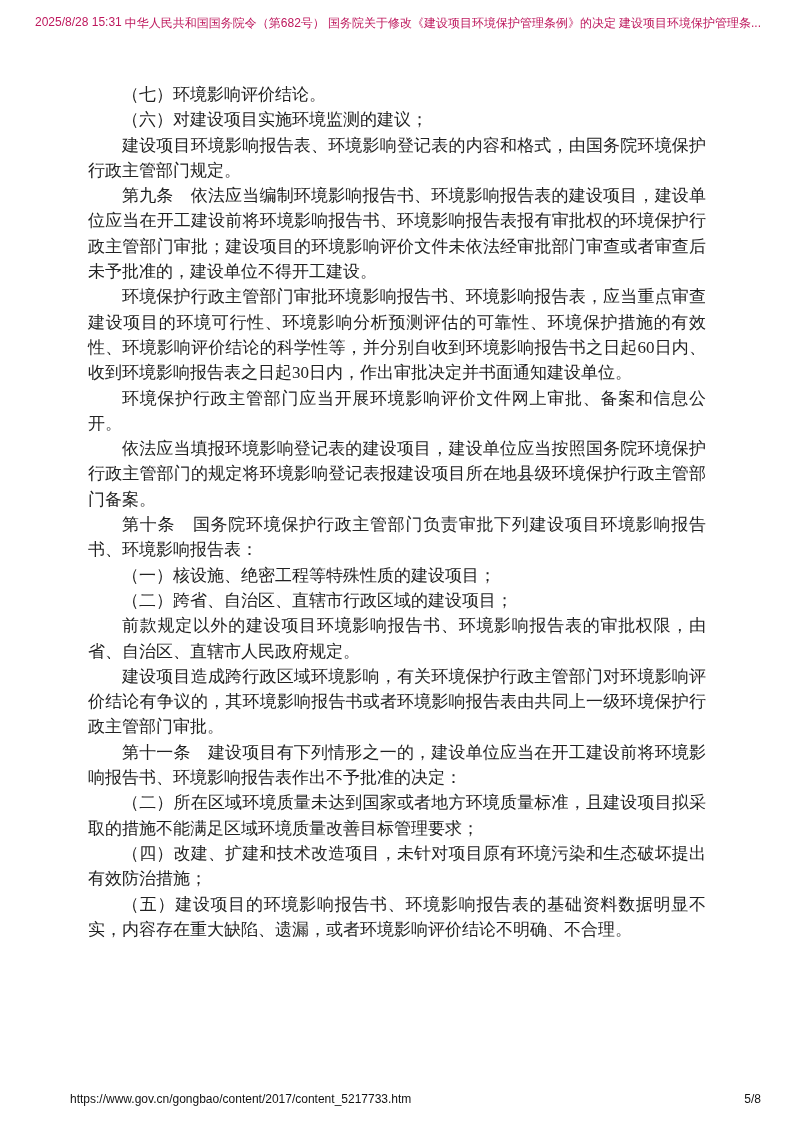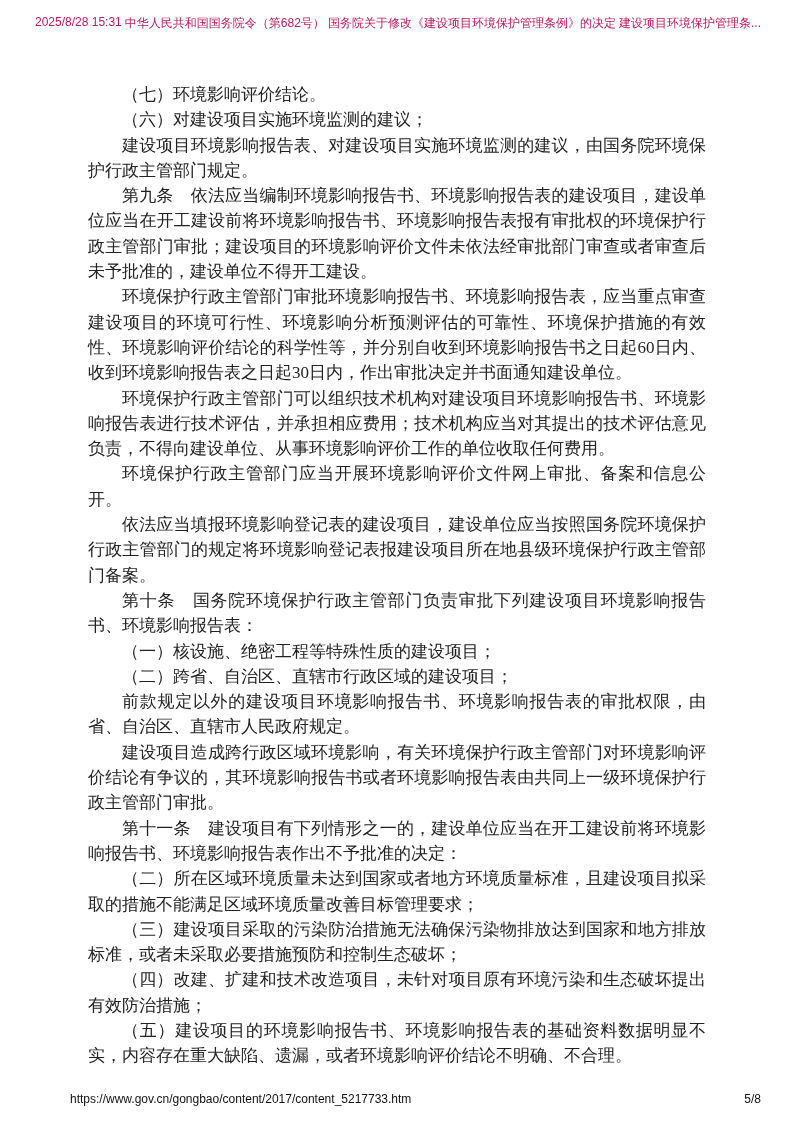--- a/index.html
+++ b/index.html
@@ -68,34 +68,32 @@
     <span class="seg">2025/8/28 15:31</span>
     <span class="seg">中华人民共和国国务院令（第682号）</span>
     <span class="seg">国务院关于修改《建设项目环境保护管理条例》的决定</span>
     <span class="seg">建设项目环境保护管理条...</span>
   </header>
 
   <main class="doc-body">
 
   <p class="para">（七）环境影响评价结论。</p>
       <p class="para">（六）对建设项目实施环境监测的建议；</p>
-      <p class="para">建设项目环境影响报告表、对建设项目实施环境监测的建议，由国务院环境保护行政主管部门规定。</p>
+      <p class="para">建设项目环境影响报告表、环境影响登记表的内容和格式，由国务院环境保护行政主管部门规定。</p>
       <p class="para">第九条　依法应当编制环境影响报告书、环境影响报告表的建设项目，建设单位应当在开工建设前将环境影响报告书、环境影响报告表报有审批权的环境保护行政主管部门审批；建设项目的环境影响评价文件未依法经审批部门审查或者审查后未予批准的，建设单位不得开工建设。</p>
       <p class="para">环境保护行政主管部门审批环境影响报告书、环境影响报告表，应当重点审查建设项目的环境可行性、环境影响分析预测评估的可靠性、环境保护措施的有效性、环境影响评价结论的科学性等，并分别自收到环境影响报告书之日起60日内、收到环境影响报告表之日起30日内，作出审批决定并书面通知建设单位。</p>
-      <p class="para">环境保护行政主管部门可以组织技术机构对建设项目环境影响报告书、环境影响报告表进行技术评估，并承担相应费用；技术机构应当对其提出的技术评估意见负责，不得向建设单位、从事环境影响评价工作的单位收取任何费用。</p>
       <p class="para">环境保护行政主管部门应当开展环境影响评价文件网上审批、备案和信息公开。</p>
       <p class="para">依法应当填报环境影响登记表的建设项目，建设单位应当按照国务院环境保护行政主管部门的规定将环境影响登记表报建设项目所在地县级环境保护行政主管部门备案。</p>
       <p class="para">第十条　国务院环境保护行政主管部门负责审批下列建设项目环境影响报告书、环境影响报告表：</p>
       <p class="para">（一）核设施、绝密工程等特殊性质的建设项目；</p>
       <p class="para">（二）跨省、自治区、直辖市行政区域的建设项目；</p>
       <p class="para">前款规定以外的建设项目环境影响报告书、环境影响报告表的审批权限，由省、自治区、直辖市人民政府规定。</p>
       <p class="para">建设项目造成跨行政区域环境影响，有关环境保护行政主管部门对环境影响评价结论有争议的，其环境影响报告书或者环境影响报告表由共同上一级环境保护行政主管部门审批。</p>
       <p class="para">第十一条　建设项目有下列情形之一的，建设单位应当在开工建设前将环境影响报告书、环境影响报告表作出不予批准的决定：</p>
       <p class="para">（二）所在区域环境质量未达到国家或者地方环境质量标准，且建设项目拟采取的措施不能满足区域环境质量改善目标管理要求；</p>
-      <p class="para">（三）建设项目采取的污染防治措施无法确保污染物排放达到国家和地方排放标准，或者未采取必要措施预防和控制生态破坏；</p>
       <p class="para">（四）改建、扩建和技术改造项目，未针对项目原有环境污染和生态破坏提出有效防治措施；</p>
       <p class="para">（五）建设项目的环境影响报告书、环境影响报告表的基础资料数据明显不实，内容存在重大缺陷、遗漏，或者环境影响评价结论不明确、不合理。</p>
     </main>
 
   <footer class="print-footer">
     <span>https://www.gov.cn/gongbao/content/2017/content_5217733.htm</span>
     <span>5/8</span>
   </footer>
 
 </div>

